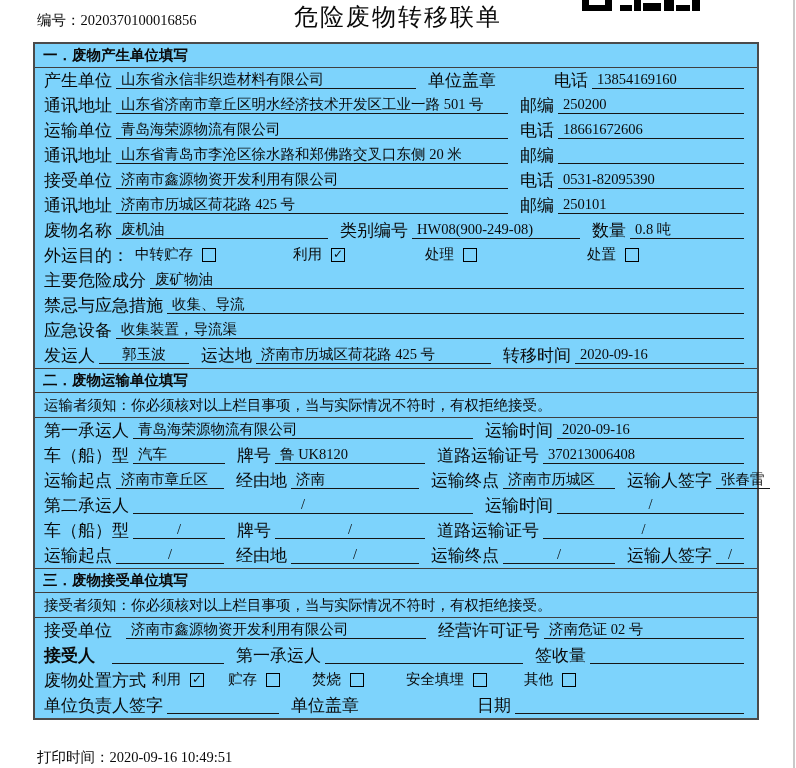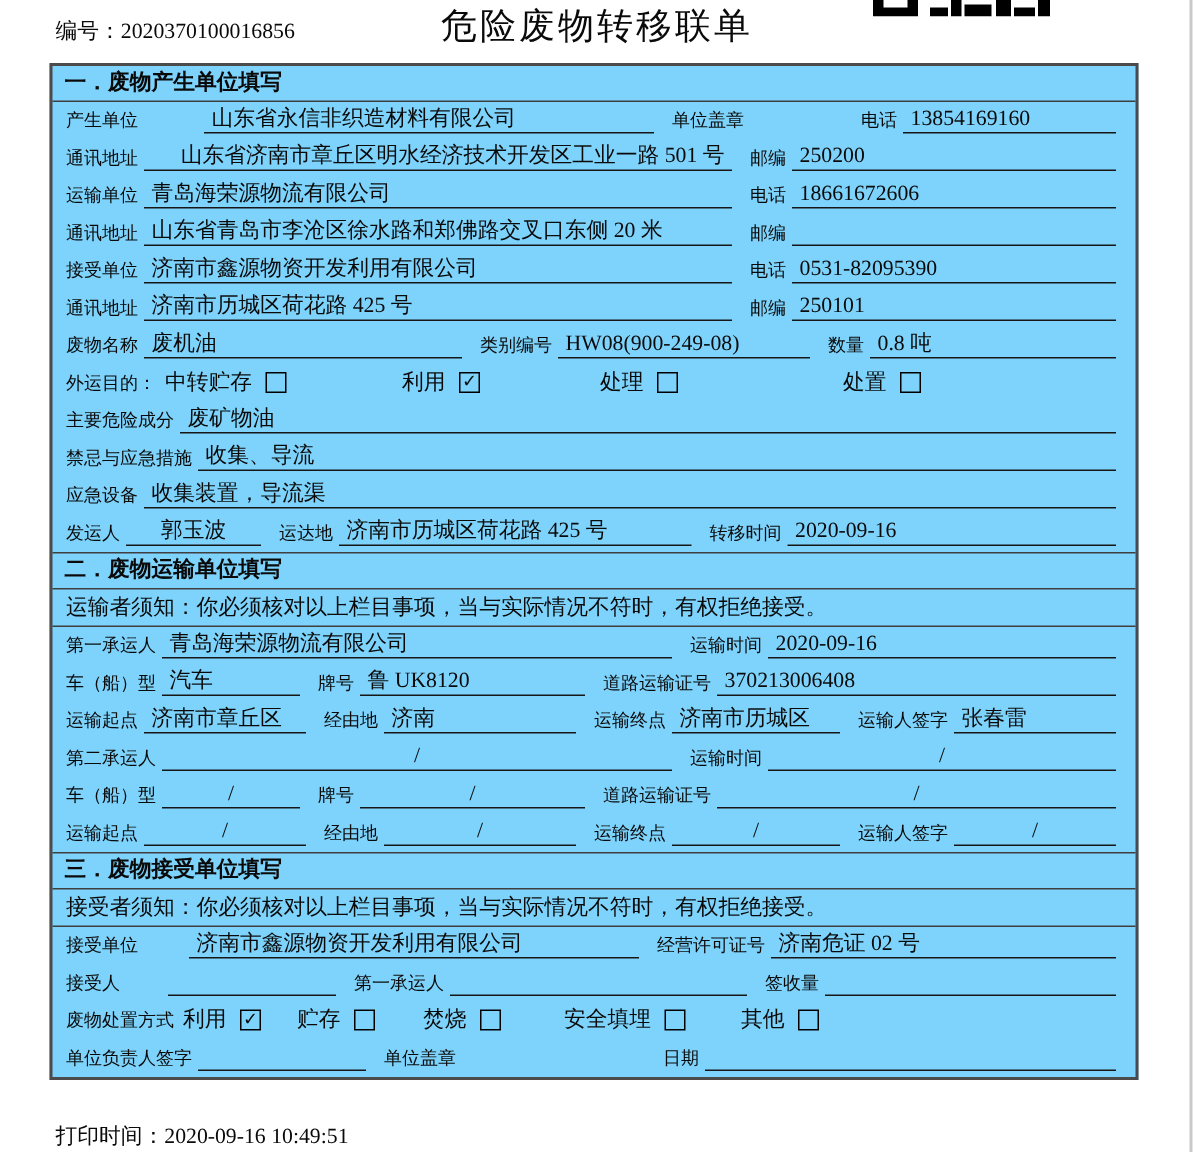--- a/index.html
+++ b/index.html
@@ -12,21 +12,21 @@
   .qr{position:absolute;left:582px;top:0;width:118px;height:11px;}
   .right-edge{position:absolute;right:1px;top:0;width:2px;height:768px;background:#c9c9c9;}
 
   .form{position:absolute;left:33px;top:42px;width:722px;border:2px solid #4b4b4b;background:#7dd3fc;box-sizing:content-box;}
   .sec-title{height:23px;line-height:23px;border-bottom:1px solid #3f3f3f;
              font-weight:bold;font-size:14.5px;padding:0 8px;
              font-family:"Liberation Sans","DejaVu Sans",sans-serif;}
   .sec-title:not(:first-child){border-top:1px solid #3f3f3f;}
   .row{display:flex;align-items:flex-end;height:25px;padding:0 5px;box-sizing:border-box;}
   .row.nb{border-bottom:1px solid #3f3f3f;}
-  .lab{font-size:12px;line-height:21px;white-space:nowrap;padding:0 4px;margin-bottom:2px;}
+  .lab{font-size:17px;line-height:21px;white-space:nowrap;padding:0 4px;margin-bottom:2px;}
   .val{font-size:14.5px;line-height:19px;height:19px;border-bottom:1px solid #161616;
        margin:0 8px 4px 0;padding:0 5px;white-space:nowrap;overflow:visible;box-sizing:border-box;}
   .val.c{text-align:center;}
   .note{font-size:14.5px;line-height:24px;padding:0 4px;white-space:nowrap;}
   .chk{display:flex;align-items:center;margin-bottom:4px;}
   .clab{font-size:14.5px;padding:0 2px;white-space:nowrap;}
   .box{width:12px;height:12px;border:1px solid #000;margin-left:7px;flex:0 0 12px;
        font-size:12px;line-height:11px;text-align:center;
        font-family:"DejaVu Sans","Liberation Sans",sans-serif;}
   .footer{position:absolute;left:37px;top:748px;font-size:14.5px;white-space:nowrap;}
@@ -50,28 +50,28 @@
     <rect x="61" y="3" width="18" height="8" fill="#000"></rect>
     <rect x="82" y="0" width="10" height="11" fill="#000"></rect>
     <rect x="94" y="5" width="14" height="6" fill="#000"></rect>
     <rect x="110" y="0" width="8" height="11" fill="#000"></rect>
   </svg>
 
   <div class="form" id="form">
       <div class="sec-title">一．废物产生单位填写</div>
       <div class="row">
         <span class="lab">产生单位</span>
-        <span class="val" style="flex: 0 0 300px; margin-left: 40px;">山东省永信非织造材料有限公司</span>
+        <span class="val" style="flex: 0 0 300px;">山东省永信非织造材料有限公司</span>
         <span class="lab" style="flex: 0 0 118px;">单位盖章</span>
         <span class="lab">电话</span>
         <span class="val" style="flex: 1 1 auto;">13854169160</span>
       </div>
       <div class="row">
         <span class="lab">通讯地址</span>
-        <span class="val" style="flex: 0 0 392px; text-align: right;">山东省济南市章丘区明水经济技术开发区工业一路 501 号</span>
+        <span class="val" style="flex: 0 0 392px;">山东省济南市章丘区明水经济技术开发区工业一路 501 号</span>
         <span class="lab">邮编</span>
         <span class="val" style="flex: 1 1 auto;">250200</span>
       </div>
       <div class="row">
         <span class="lab">运输单位</span>
         <span class="val" style="flex: 0 0 392px;">青岛海荣源物流有限公司</span>
         <span class="lab">电话</span>
         <span class="val" style="flex: 1 1 auto;">18661672606</span>
       </div>
       <div class="row">
@@ -195,21 +195,21 @@
       <div class="row nb">
         <span class="note">接受者须知：你必须核对以上栏目事项，当与实际情况不符时，有权拒绝接受。</span>
       </div>
       <div class="row">
         <span class="lab" style="flex: 0 0 78px;">接受单位</span>
         <span class="val" style="flex: 0 0 300px;">济南市鑫源物资开发利用有限公司</span>
         <span class="lab">经营许可证号</span>
         <span class="val" style="flex: 1 1 auto;">济南危证 02 号</span>
       </div>
       <div class="row">
-        <span class="lab" style="flex: 0 0 64px;">接受人</span>
+        <span class="lab" style="flex: 0 0 64px; font-weight: bold;">接受人</span>
         <span class="val" style="flex: 0 0 112px;"></span>
         <span class="lab">第一承运人</span>
         <span class="val" style="flex: 0 0 198px;"></span>
         <span class="lab">签收量</span>
         <span class="val" style="flex: 1 1 auto;"></span>
       </div>
       <div class="row">
         <span class="lab">废物处置方式</span>
         <span class="chk" style="flex: 0 0 76px;">
           <span class="clab">利用</span>

